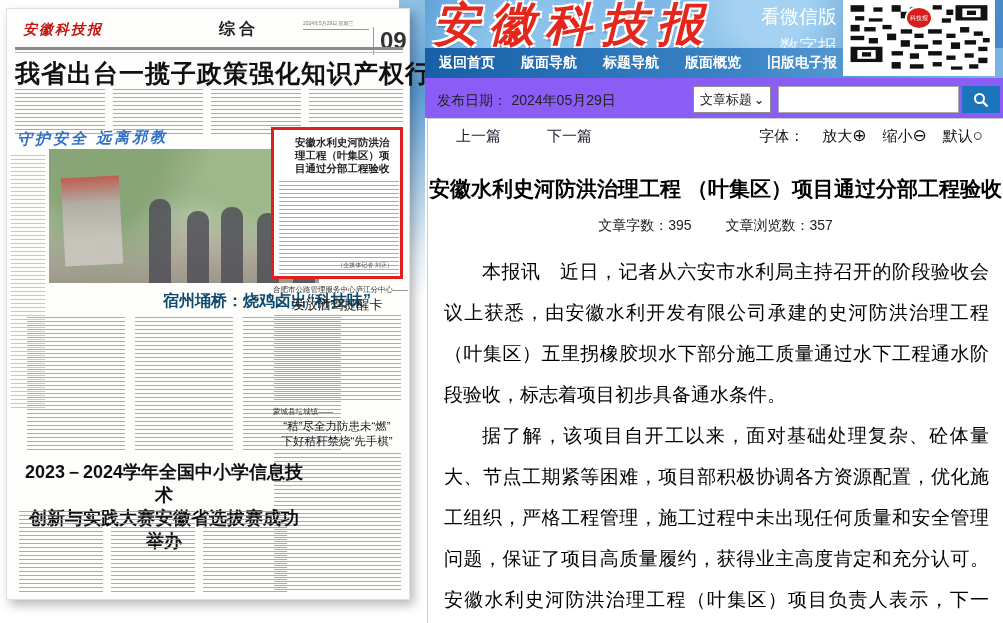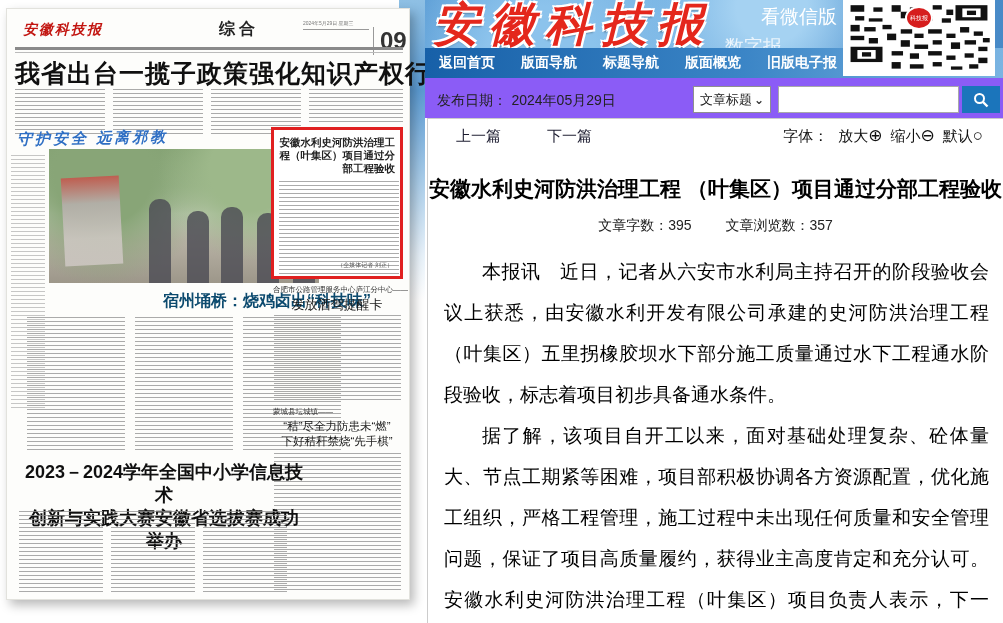--- a/index.html
+++ b/index.html
@@ -37,21 +37,21 @@
     background:
       radial-gradient(circle at 75% 15%, #9db88a 0 18%, transparent 40%),
       radial-gradient(circle at 20% 20%, #88a577 0 20%, transparent 45%),
       linear-gradient(180deg,#7f9e6f 0%,#98b289 28%,#c3cdb9 48%,#b7b1a4 68%,#9d978a 100%); }
   .np-photo .board { position:absolute; left:14px; top:28px; width:58px; height:88px;
     background:linear-gradient(180deg,#c8524a,#b8b0ae 30%,#cfc8c4 70%); opacity:.85; transform:rotate(-3deg); }
   .np-photo .fig { position:absolute; bottom:0; width:22px; height:78px; border-radius:10px 10px 0 0; background:#4a4a52; opacity:.8; }
 
   .np-redbox { position:absolute; left:264px; top:118px; width:132px; height:152px;
     border:3px solid #e02020; background:#fff; padding:6px 5px 4px; }
-  .np-redbox-title { font-size:10.5px; font-weight:bold; color:#222; text-align:right; line-height:13px; }
+  .np-redbox-title { font-size:10.5px; font-weight:bold; color:#222; text-align:left; line-height:13px;margin-left:16px; }
   .np-redbox-byline { position:absolute; right:7px; bottom:6px; font-size:6px; color:#555; }
 
   .np-headline2 { position:absolute; left:120px; top:282px; width:280px; text-align:center;
     font-size:16px; font-weight:bold; color:#0c4a6e; white-space:nowrap; }
 
   .np-kicker { position:absolute; font-size:7.5px; color:#333; white-space:nowrap; }
   .np-subhead { position:absolute; text-align:center; font-weight:normal; color:#1a1a1a; }
 
   .np-headline5 { position:absolute; left:14px; top:452px; width:286px; text-align:center;
     font-size:18px; font-weight:bold; color:#101010; line-height:23px; }
@@ -60,21 +60,21 @@
   .right-pane { position:absolute; left:425px; top:0; width:578px; height:623px; background:#fff; }
   .rp-header { position:absolute; left:0; top:0; width:578px; height:78px;
     background:
       radial-gradient(circle at 20% 80%, #8cc3ec 0 12%, transparent 35%),
       radial-gradient(circle at 60% 10%, #a5d2f2 0 10%, transparent 30%),
       linear-gradient(100deg,#4f93cf 0%,#7db8e6 45%,#4688c6 100%); }
   .rp-title { position:absolute; left:8px; top:-6px; font-size:46px; font-weight:bold; font-style:italic;
     color:#e4271c; letter-spacing:10px; white-space:nowrap;
     text-shadow:-2px -2px 0 #fff,2px -2px 0 #fff,-2px 2px 0 #fff,2px 2px 0 #fff,0 3px 2px rgba(0,0,0,.35); }
   .rp-wechat { position:absolute; left:300px; top:4px; width:112px; text-align:right; color:#fff; font-size:19px; }
-  .rp-digital { position:absolute; left:300px; top:34px; width:112px; color:#eaf4fc; font-size:19px; }
+  .rp-digital { position:absolute; left:300px; top:34px; width:112px; text-align:right; color:#eaf4fc; font-size:19px; }
   .rp-nav { position:absolute; left:0; top:48px; width:578px; height:30px;
     background:linear-gradient(90deg,#1760a8 0%,#3b85c6 55%,#7ab4e2 100%);
     display:flex; align-items:center; gap:26px; padding-left:14px; }
   .rp-nav a { color:#fff; font-size:14px; font-weight:bold; text-decoration:none; white-space:nowrap; }
   .rp-qr { position:absolute; left:418px; top:0; width:152px; height:76px; background:#fff;
     padding:3px; z-index:5; }
   .rp-qr svg { width:146px; height:70px; display:block; }
   .qr-logo { position:absolute; left:62px; top:6px; width:28px; height:24px; background:#d61e1e;
     border:2px solid #fff; border-radius:50%; color:#fff; font-size:6px; display:flex;
     align-items:center; justify-content:center; }
@@ -88,21 +88,21 @@
   .sel-box .chev { font-size:12px; color:#333; font-weight:bold; }
   .search-input { position:absolute; left:353px; top:8px; width:181px; height:27px;
     border:1px solid #a9a9a9; font-size:13px; padding:0 6px; }
   .search-btn { position:absolute; left:537px; top:8px; width:38px; height:27px; border:none;
     background:#1b75bb; cursor:pointer; display:flex; align-items:center; justify-content:center; }
 
   .content-box { position:absolute; left:2px; top:118px; width:576px; height:505px;
     border-top:1px solid #ccc; border-left:1px solid #ccc; background:#fff; }
   .art-toolbar { display:flex; align-items:center; height:34px; padding:0 20px 0 28px; }
   .art-link { font-size:15px; color:#1a1a2e; margin-right:46px; cursor:pointer; }
-  .font-ctrl { margin-left:auto; display:flex; align-items:center; gap:4px; font-size:15px; color:#111; }
+  .font-ctrl { margin-left:auto; display:flex; align-items:center; gap:12px; font-size:15px; color:#111; }
   .font-ctrl .lbl { margin-right:2px; }
   .font-ctrl .ico { font-size:17px; line-height:1; }
   .font-ctrl .grp { margin-left:4px; cursor:pointer; }
 
   .art-title { margin-top:22px; text-align:center; font-size:21px; font-weight:bold; color:#000; }
   .art-meta { margin-top:14px; text-align:center; font-size:14px; color:#222; }
   .art-meta .gap { display:inline-block; width:34px; }
   .art-body { margin-top:16px; padding:0 14px 0 16px; font-size:19px; color:#000; }
   .art-body p { text-indent:2em; line-height:41px; text-align:justify; }
 </style>

